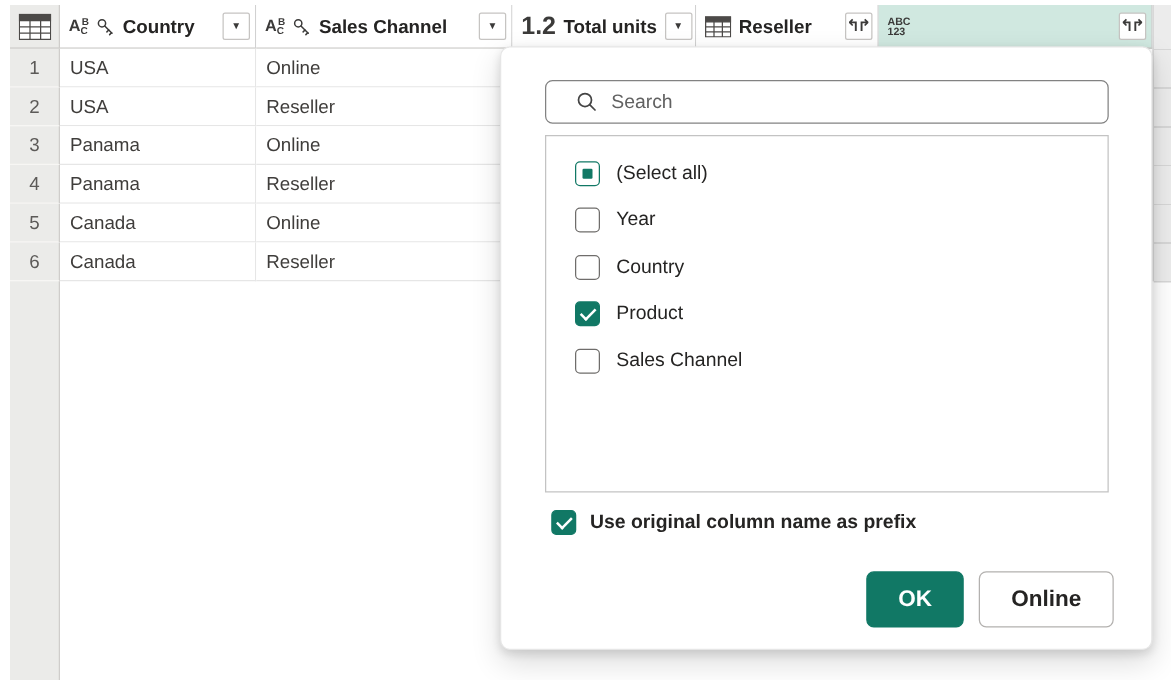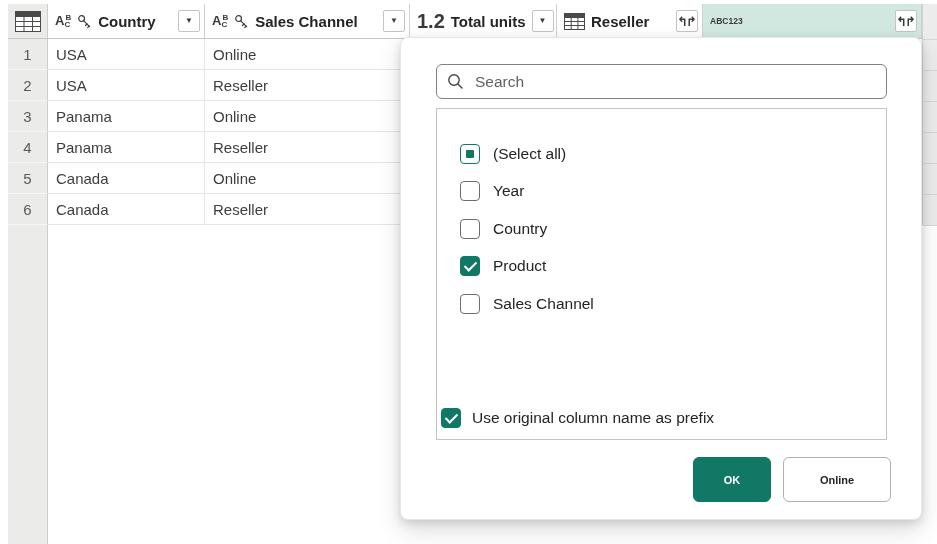--- a/index.html
+++ b/index.html
@@ -26,21 +26,21 @@
     display:flex;align-items:center;justify-content:center;cursor:pointer;
   }
   .arrow{font-size:8px;color:#3b3a39;line-height:1;}
   .expand-glyph{font-family:"DejaVu Sans",sans-serif;font-size:13px;font-weight:700;color:#3b3a39;letter-spacing:-2px;line-height:1;padding-right:2px;}
   
   .abc-icon{display:flex;align-items:center;color:#3b3a39;flex:0 0 auto;}
   .abc-a{font-size:13px;font-weight:600;line-height:12px;}
   .abc-stack{display:flex;flex-direction:column;font-size:8px;font-weight:600;line-height:7px;margin-left:1px;}
   .abc-stack .c{margin-left:-1px;}
   .num-icon{font-size:20px;font-weight:600;color:#3b3a39;flex:0 0 auto;}
-  .any-icon{display:flex;flex-direction:row;font-size:8.5px;font-weight:700;line-height:8px;color:#3b3a39;flex:0 0 auto;}
+  .any-icon{display:flex;flex-direction:column;font-size:8.5px;font-weight:700;line-height:8px;color:#3b3a39;flex:0 0 auto;}
   .keysvg,.gridsvg{flex:0 0 auto;display:block;}
   
   .cell{
     position:absolute;height:31px;box-sizing:border-box;background:#fff;
     border-bottom:1px solid #e6e6e6;border-right:1px solid #e6e6e6;
     display:flex;align-items:center;padding:0 8px;font-size:15px;color:#3f3d3b;white-space:nowrap;
     cursor:cell;
   }
   .cell.num{
     left:8px;width:40px;background:#ebebe9;justify-content:center;color:#5c5a58;
@@ -61,49 +61,49 @@
     background:repeating-linear-gradient(180deg,#d7d7d7 0 1px,transparent 1px 31px);
   }
   
   .dialog{
     position:absolute;left:400px;top:37px;width:522px;height:483px;box-sizing:border-box;
     background:#fff;border:1px solid #e6e6e6;border-radius:8px;
     box-shadow:0 3px 8px rgba(0,0,0,.12),0 10px 24px rgba(0,0,0,.14);
   }
   .searchbox{
     position:absolute;left:35px;top:26px;width:451px;height:35px;box-sizing:border-box;
-    border:1px solid #828282;border-radius:6px;display:flex;align-items:center;padding:0 10px;gap:9px;background:#fff;
+    border:1px solid #828282;border-radius:6px;display:flex;align-items:center;padding:0 24px;gap:9px;background:#fff;
   }
   .searchbox input{
     border:none;outline:none;flex:1;font-family:inherit;font-size:15.5px;color:#252423;background:transparent;
   }
   .searchbox input::placeholder{color:#616161;}
   .listbox{
-    position:absolute;left:35px;top:70px;width:451px;height:332px;box-sizing:border-box;
-    border:1px solid #c3c3c3;background:#fff;padding-top:26px;overflow:hidden;
+    position:absolute;left:35px;top:70px;width:451px;height:286px;box-sizing:border-box;
+    border:1px solid #c3c3c3;background:#fff;padding-top:11px;overflow:hidden;
   }
   .opt{height:37.5px;display:flex;align-items:center;gap:13px;padding-left:23px;cursor:pointer;}
   .opt-label,.prefix-label{font-size:15.5px;color:#252423;}
   .cb{
     position:relative;width:20px;height:20px;box-sizing:border-box;flex:0 0 20px;
     border:1px solid #6f6d6b;border-radius:4px;background:#fff;
   }
   .cb.checked{background:#117865;border-color:#117865;}
   .cb.checked::after{
     content:"";position:absolute;left:6px;top:2px;width:5px;height:10px;
     border-right:2px solid #fff;border-bottom:2px solid #fff;transform:rotate(45deg);
   }
   .cb.indeterminate{border-color:#117865;}
   .cb.indeterminate::after{
     content:"";position:absolute;left:5px;top:5px;width:8px;height:8px;background:#117865;border-radius:1px;
   }
-  .prefix-row{position:absolute;left:40px;top:370px;display:flex;align-items:center;gap:11px;cursor:pointer;}
+  .prefix-row{position:absolute;left:40px;top:370px;display:flex;align-items:center;gap:11px;cursor:pointer;font-weight:bold;}
   .btn{
     position:absolute;top:419px;height:45px;box-sizing:border-box;border-radius:6px;
-    font-family:inherit;font-size:11px;font-weight:700;display:flex;align-items:center;justify-content:center;cursor:pointer;
+    font-family:inherit;font-size:18px;font-weight:700;display:flex;align-items:center;justify-content:center;cursor:pointer;
   }
   .btn.ok{left:292px;width:78px;background:#117865;color:#fff;border:1px solid #117865;}
   .btn.cancel{left:382px;width:108px;background:#fff;color:#252423;border:1px solid #b3b1af;}
 </style>
 </head>
 <body>
 
 <div class="canvas">
 
   <div class="corner">

